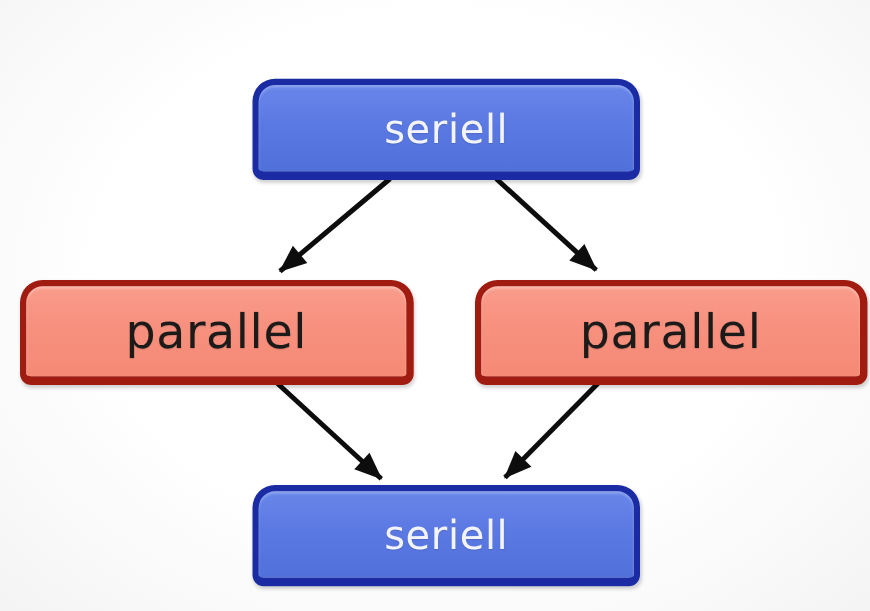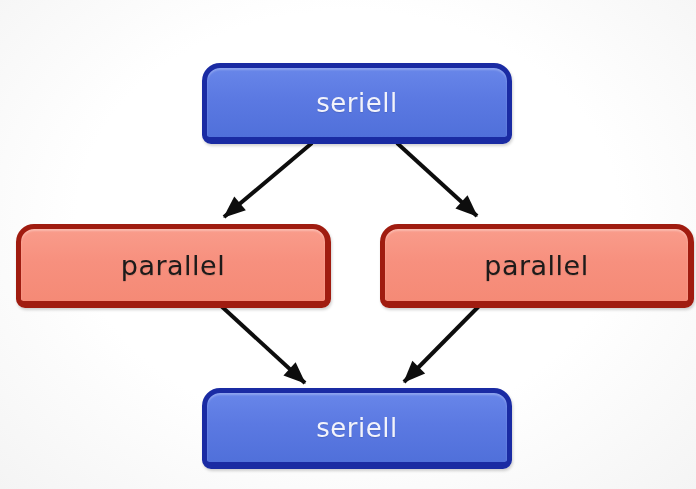--- a/index.html
+++ b/index.html
@@ -46,31 +46,31 @@
     text-shadow:0 1px 1px rgba(0,0,0,0.12);
   }
   .node.seriell{
     background:linear-gradient(180deg, var(--seriell-fill-light) 0%, var(--seriell-fill) 45%, #5070da 100%);
     border-color:var(--seriell-border);
     border-width:5px 5px 7px 5px;
     box-shadow:inset 0 2px 2px rgba(255,255,255,0.25), 1px 2px 3px rgba(0,0,0,0.18);
   }
   .node.seriell .label{
     color:var(--seriell-text);
-    font-size:26px;
+    font-size:32px;
   }
   .node.parallel{
     background:linear-gradient(180deg, var(--parallel-fill-light) 0%, var(--parallel-fill) 45%, #f58a76 100%);
     border-color:var(--parallel-border);
     border-width:5px 6px 7px 5px;
     box-shadow:inset 0 2px 2px rgba(255,255,255,0.3), 1px 2px 3px rgba(0,0,0,0.18);
   }
   .node.parallel .label{
     color:var(--parallel-text);
-    font-size:27px;
+    font-size:38px;
   }
   #node-seriell-top   {left:202px; top:63px;  width:310px; height:81px;}
   #node-parallel-left {left:16px;  top:224px; width:315px; height:84px;}
   #node-parallel-right{left:380px; top:224px; width:314px; height:84px;}
   #node-seriell-bottom{left:202px; top:388px; width:310px; height:81px;}
 </style>
 </head>
 <body>
 
 <div class="stage">

